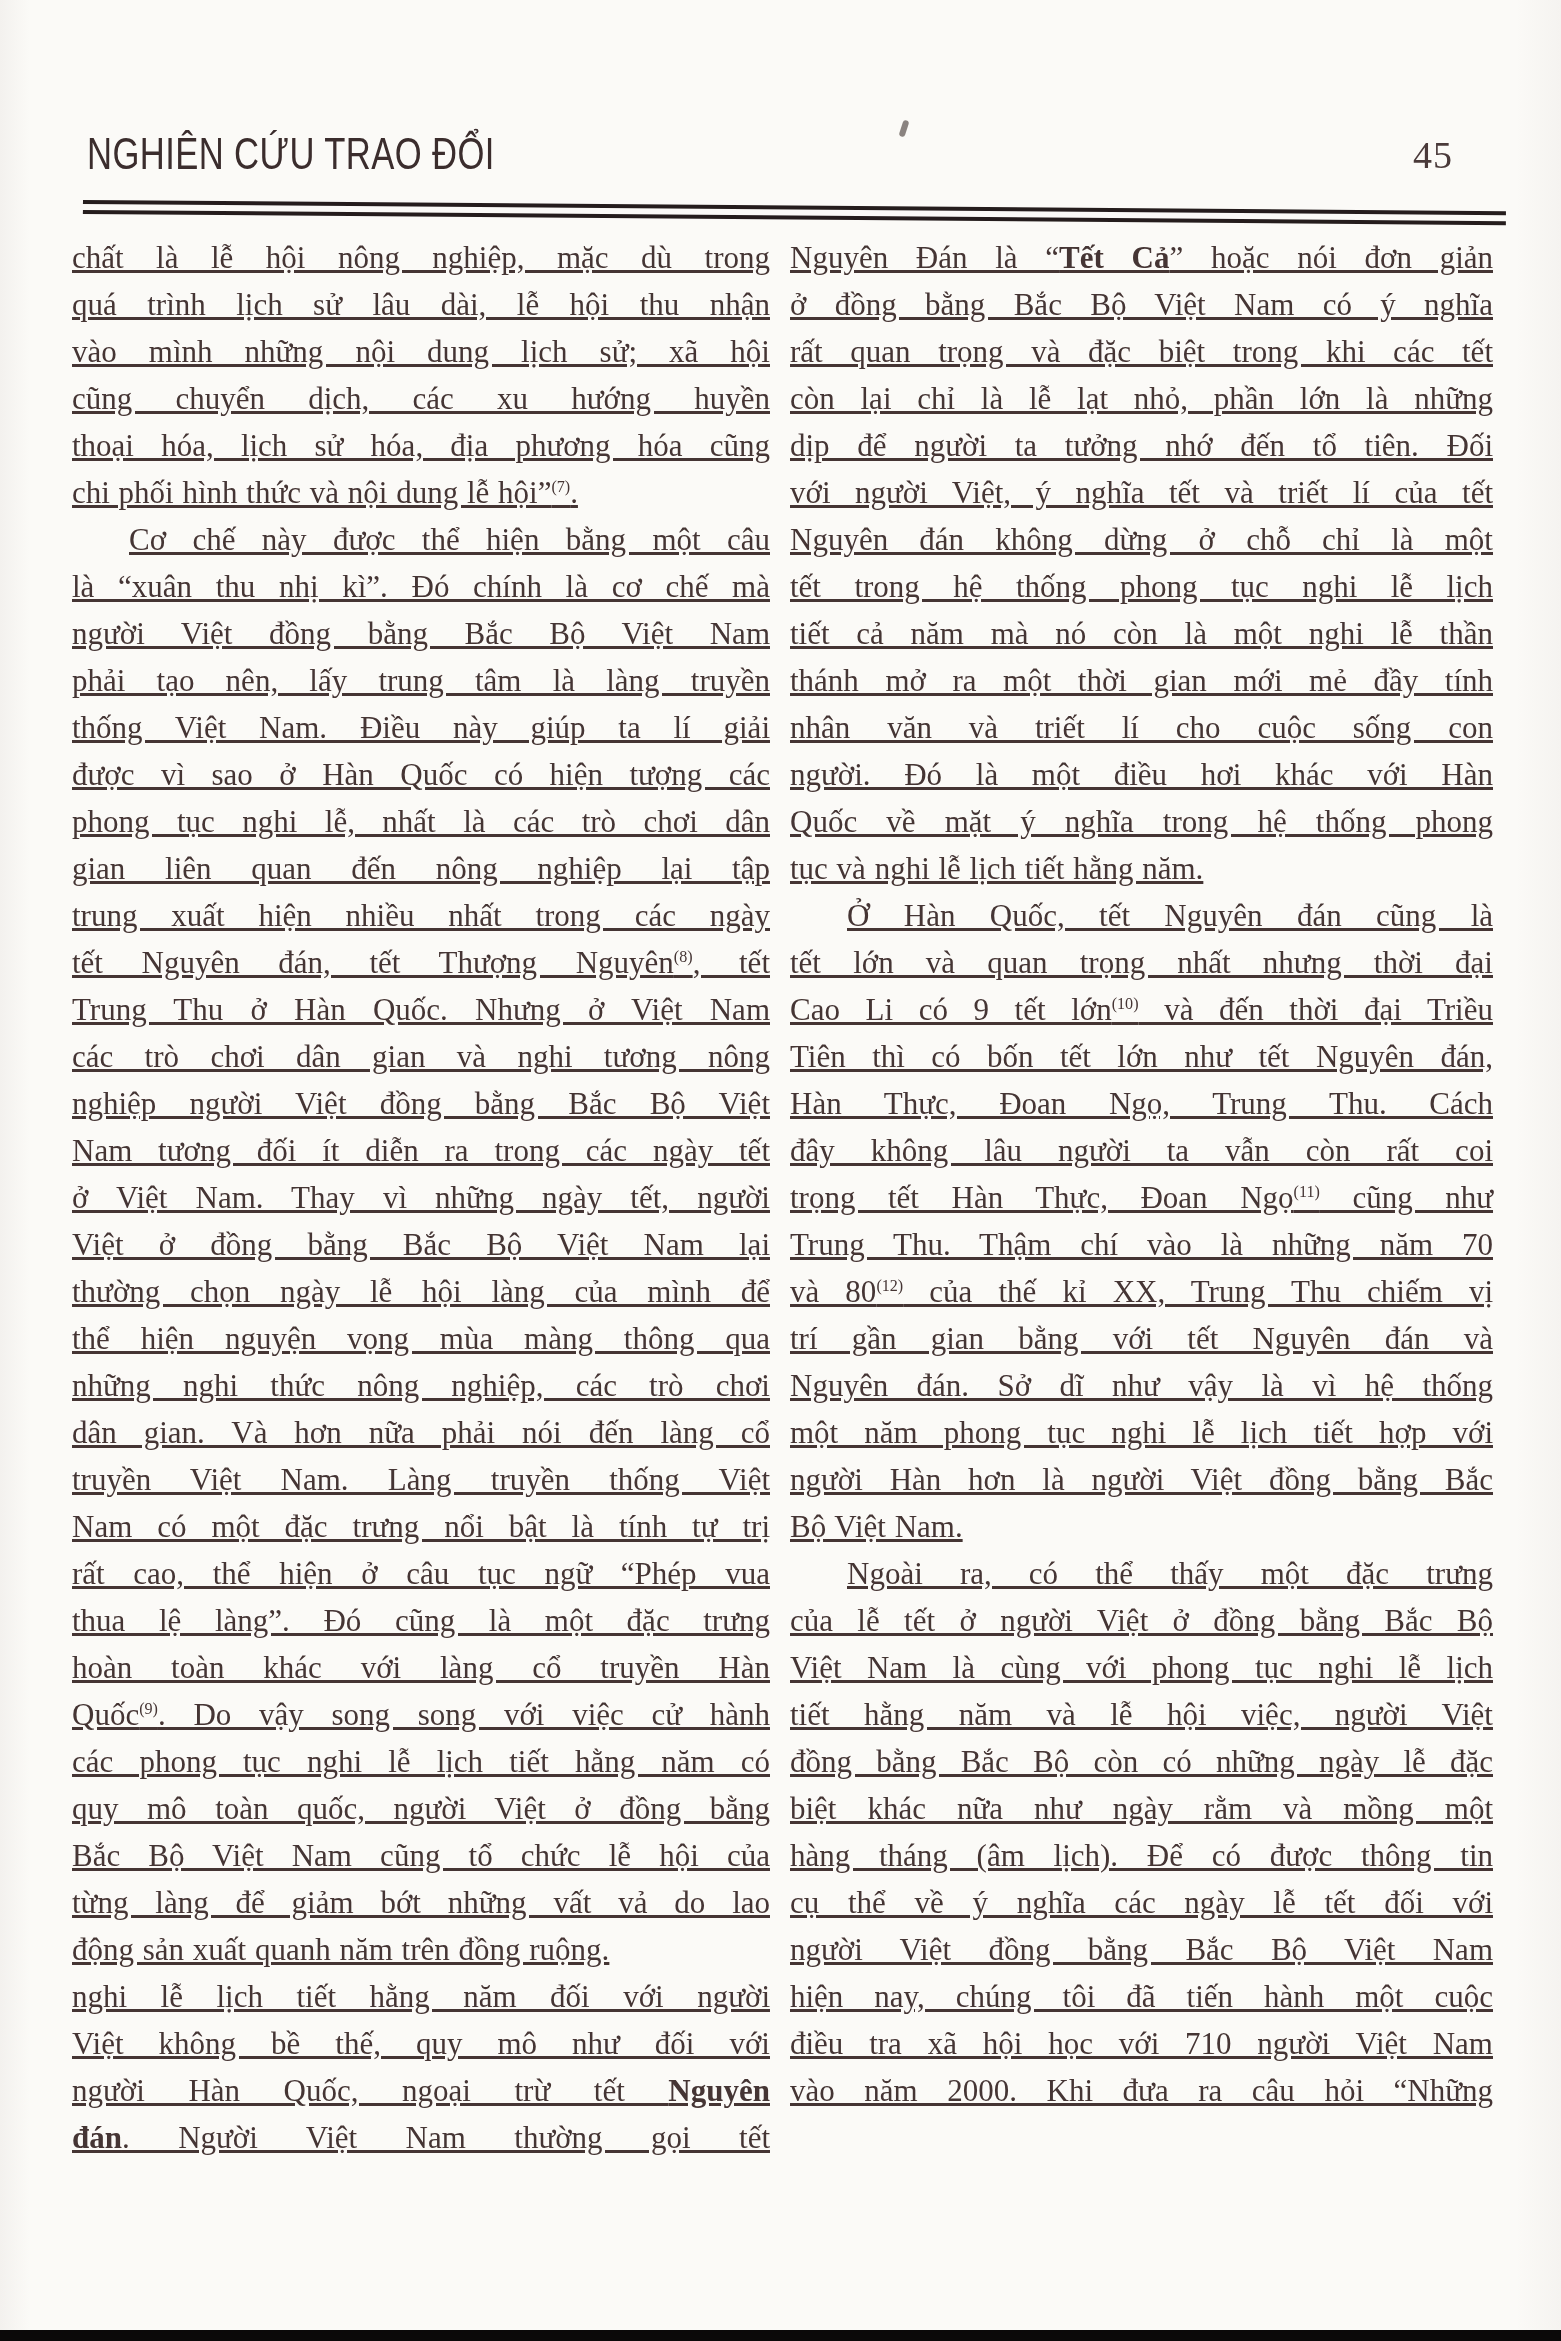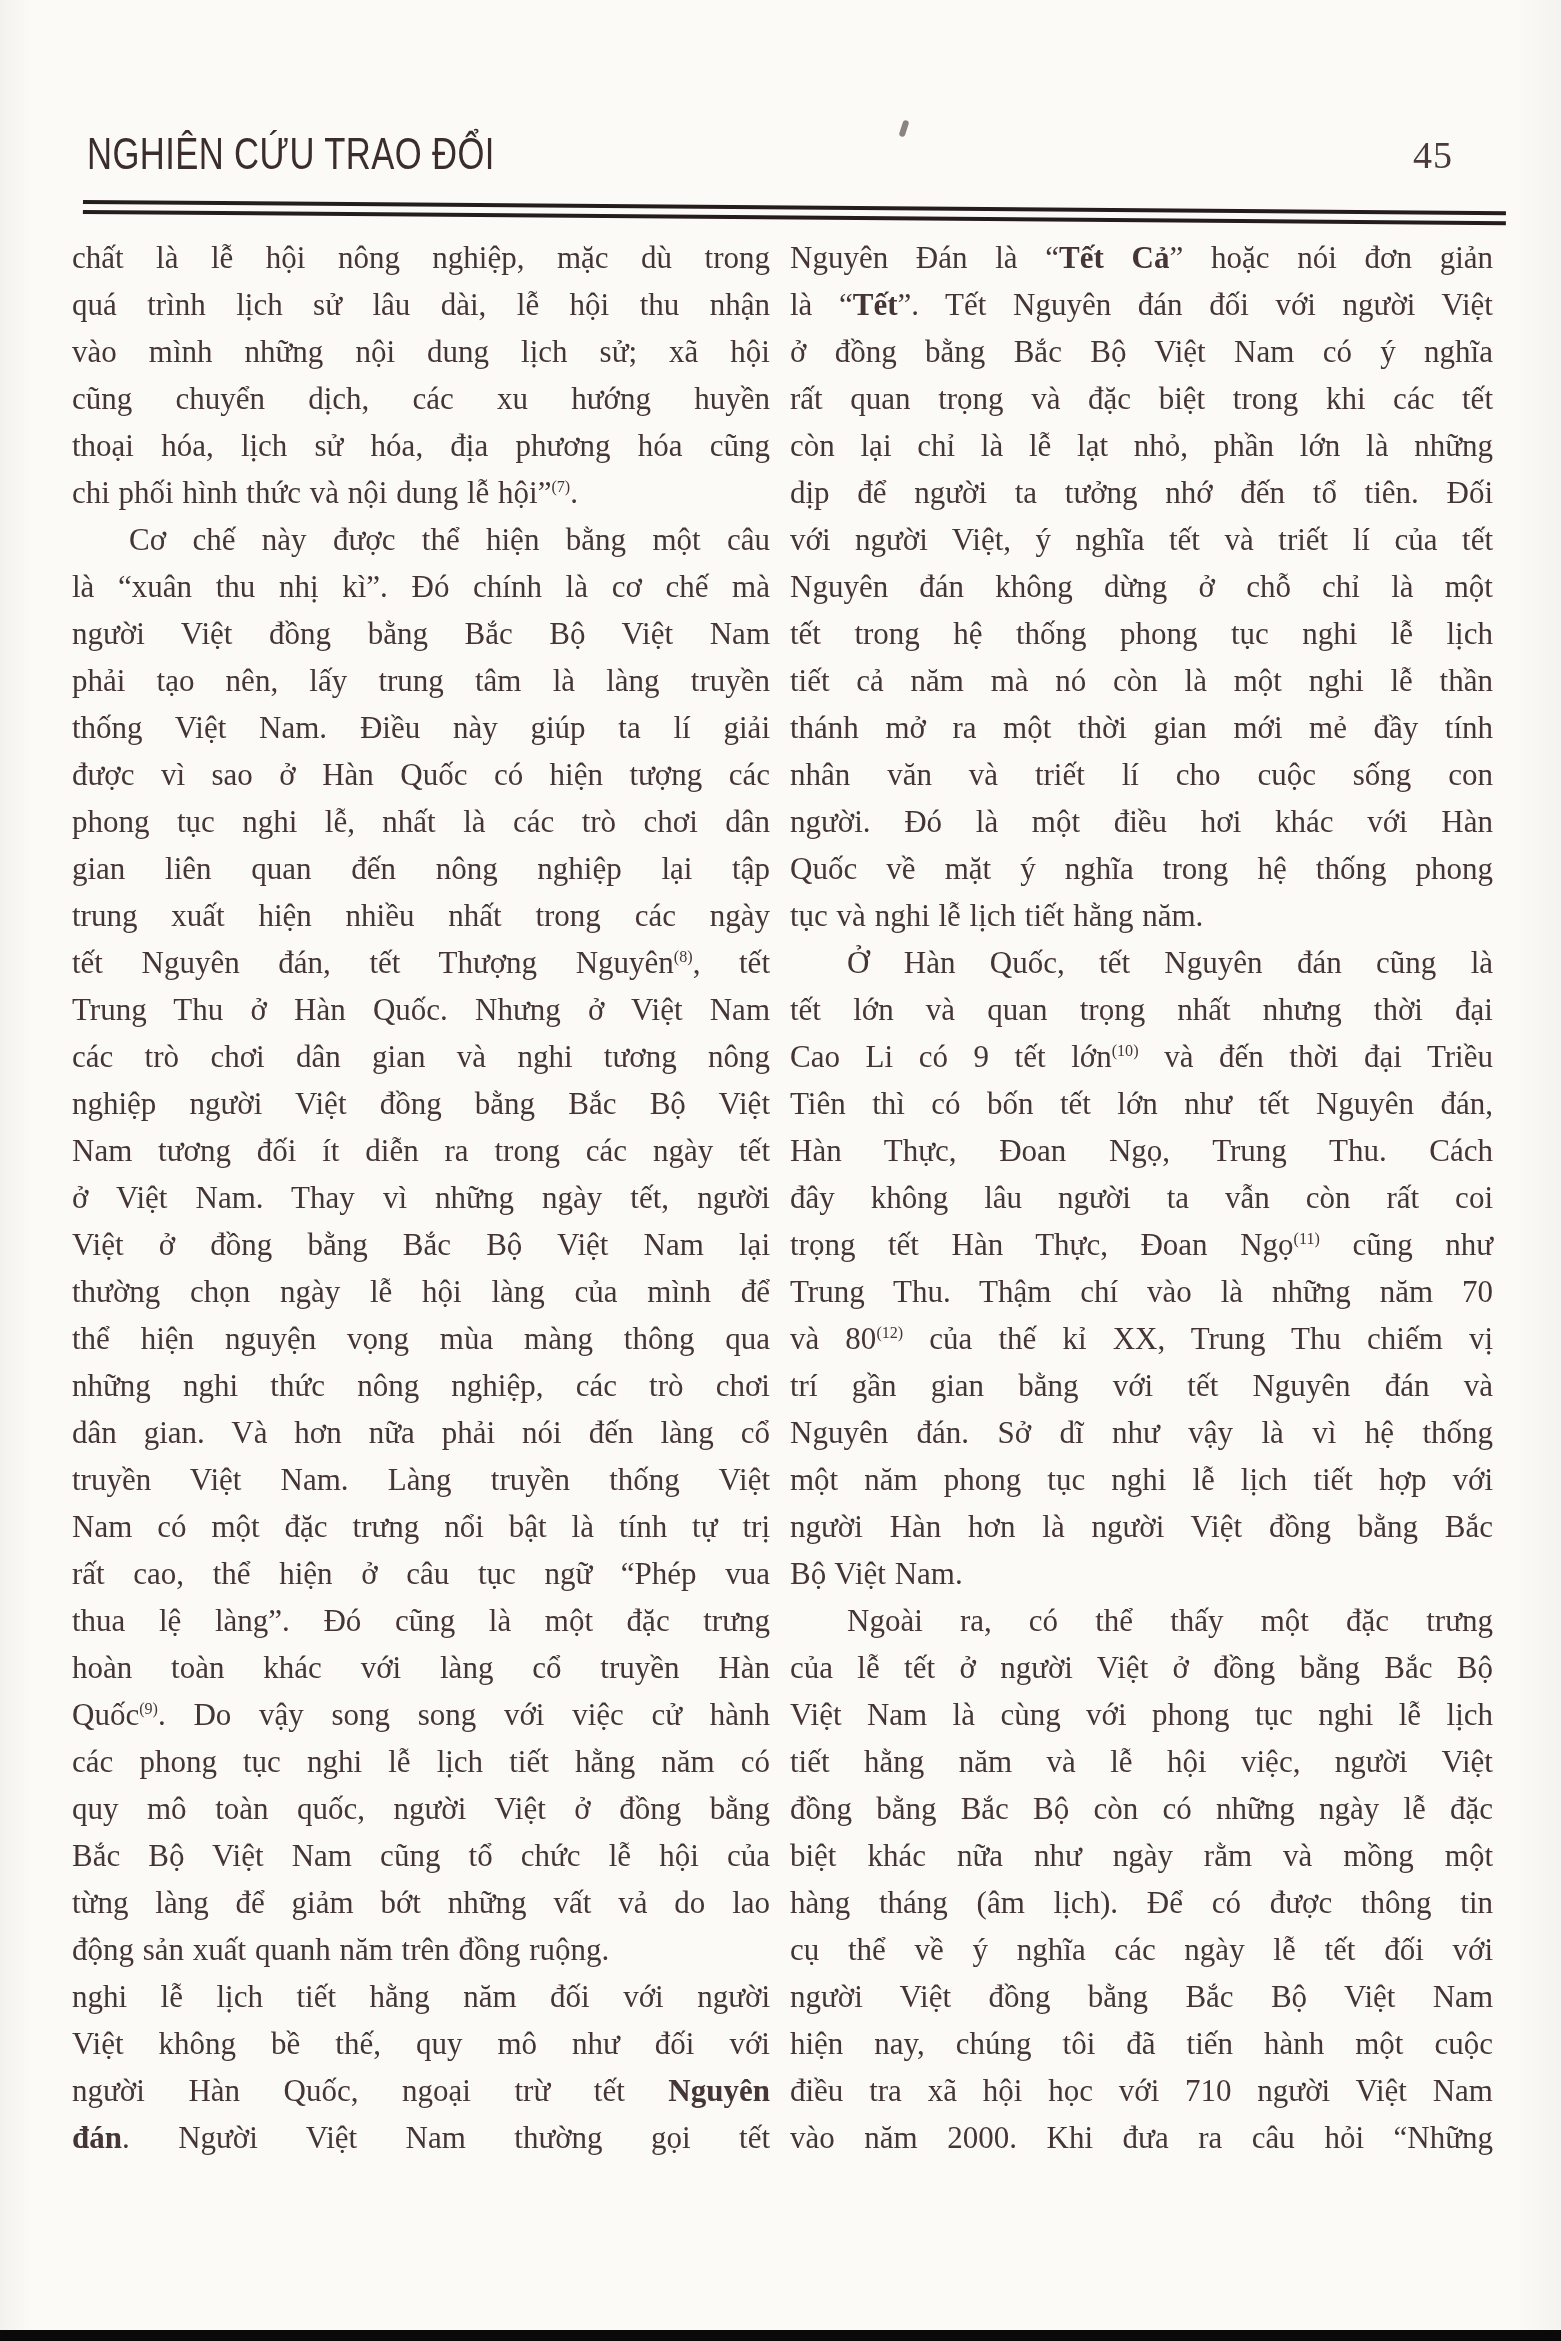--- a/index.html
+++ b/index.html
@@ -29,20 +29,21 @@
     position:absolute;left:901px;top:120px;width:6px;height:17px;
     background:#6e6562;border-radius:3.5px;transform:rotate(18deg);opacity:.8;
   }
   .scan-edge-bottom{
     position:absolute;left:0;bottom:0;width:100%;height:12px;background:#0b0909;
   }
   .col{
     position:absolute;top:234px;
     font-size:31px;line-height:47px;color:#453534;
     word-spacing:1px;
+    text-decoration:underline;
   }
   .col-left{left:72px;width:698px;}
   .col-right{left:790px;width:703px;}
   .line{text-align:justify;text-align-last:justify;}
   .line.end{text-align-last:left;}
   .line.indent{padding-left:57px;}
   .line b{font-weight:700;}
   .line sup{font-size:0.52em;line-height:0;vertical-align:super;letter-spacing:0;}
 </style>
 </head>
@@ -100,21 +101,20 @@
       <div class="line">từng làng để giảm bớt những vất vả do lao</div>
       <div class="line end">động sản xuất quanh năm trên đồng ruộng.</div>
       <div class="line">nghi lễ lịch tiết hằng năm đối với người</div>
       <div class="line">Việt không bề thế, quy mô như đối với</div>
       <div class="line">người Hàn Quốc, ngoại trừ tết <b>Nguyên</b></div>
       <div class="line"><b>đán</b>. Người Việt Nam thường gọi tết</div>
     </div>
 
   <div class="col col-right">
       <div class="line">Nguyên Đán là “<b>Tết Cả</b>” hoặc nói đơn giản</div>
-      <div class="line">là “<b>Tết</b>”. Tết Nguyên đán đối với người Việt</div>
       <div class="line">ở đồng bằng Bắc Bộ Việt Nam có ý nghĩa</div>
       <div class="line">rất quan trọng và đặc biệt trong khi các tết</div>
       <div class="line">còn lại chỉ là lễ lạt nhỏ, phần lớn là những</div>
       <div class="line">dịp để người ta tưởng nhớ đến tổ tiên. Đối</div>
       <div class="line">với người Việt, ý nghĩa tết và triết lí của tết</div>
       <div class="line">Nguyên đán không dừng ở chỗ chỉ là một</div>
       <div class="line">tết trong hệ thống phong tục nghi lễ lịch</div>
       <div class="line">tiết cả năm mà nó còn là một nghi lễ thần</div>
       <div class="line">thánh mở ra một thời gian mới mẻ đầy tính</div>
       <div class="line">nhân văn và triết lí cho cuộc sống con</div>

